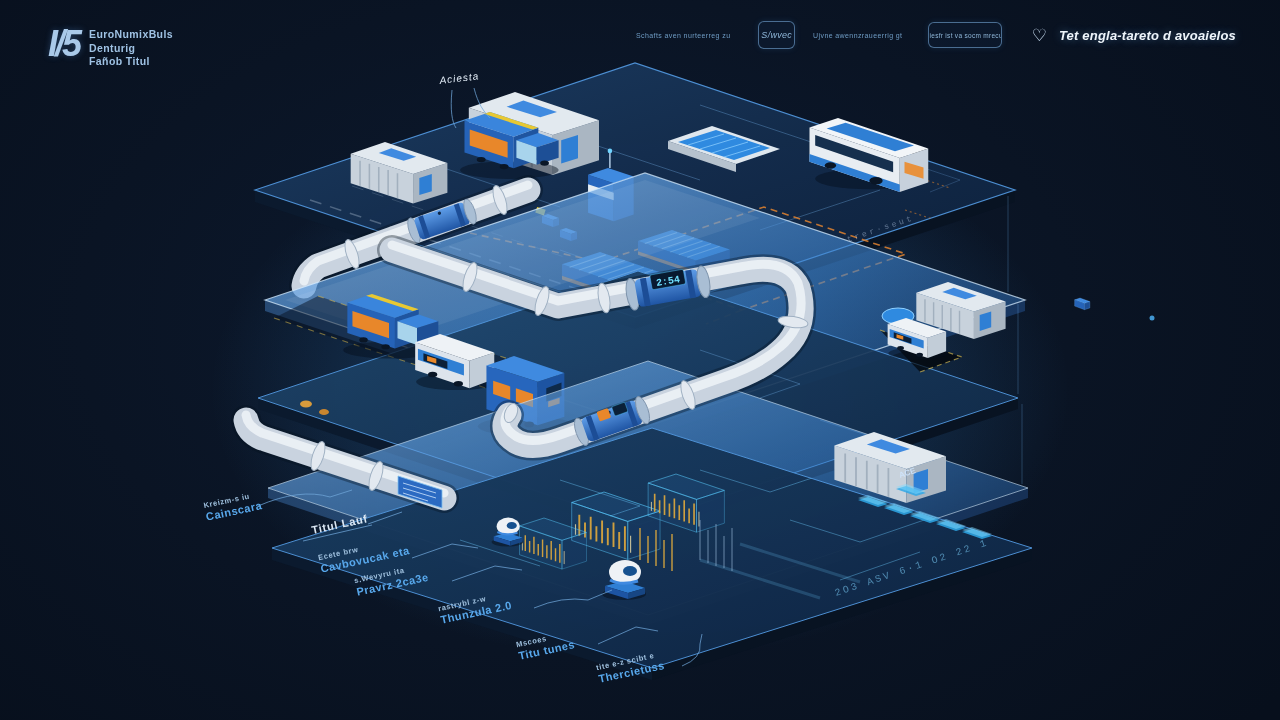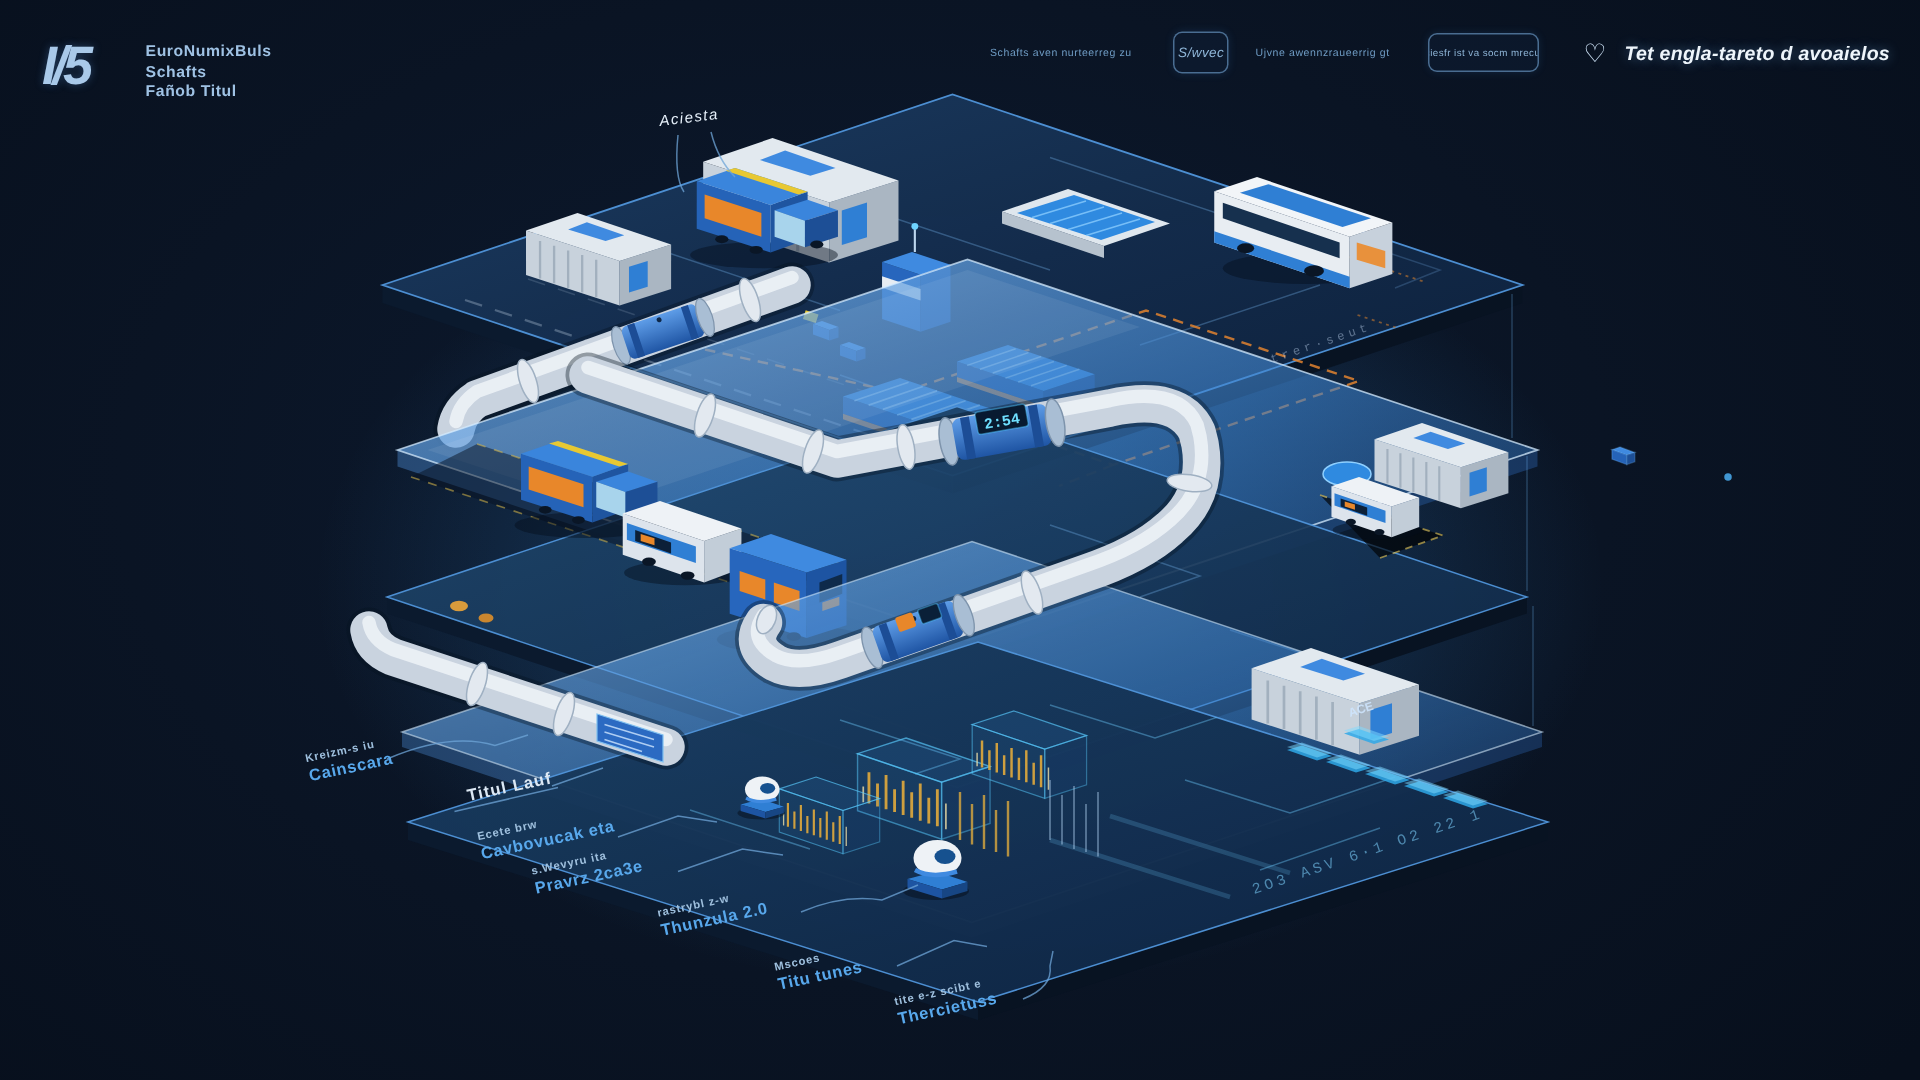--- a/index.html
+++ b/index.html
@@ -1,25 +1,25 @@
 <!DOCTYPE html>
 <html><head>
 <meta charset="utf-8">
 <style>
   html,body{margin:0;padding:0;background:#05090f;}
   .stage{position:relative;width:1280px;height:720px;overflow:hidden;
          background:radial-gradient(ellipse 900px 600px at 45% 45%, #0c1a30 0%, #0a1424 55%, #070f1c 100%);
          font-family:"Liberation Sans", sans-serif;}
   .scene-svg{position:absolute;left:0;top:0;width:1280px;height:720px;}
   
-  .logo{position:absolute;left:28px;top:28px;display:flex;gap:10px;align-items:flex-start;}
+  .logo{position:absolute;left:48px;top:28px;display:flex;gap:10px;align-items:flex-start;}
   .logo .mark{font:italic 800 36px "Liberation Sans",sans-serif;color:#a9c9e9;letter-spacing:-3px;line-height:.9;text-shadow:0 0 6px rgba(90,150,220,.35);}
   .logo .lines{display:flex;flex-direction:column;gap:1px;}
-  .logo .lines span{font-size:10.5px;font-weight:700;color:#9fc2e4;letter-spacing:.4px;line-height:1.2;margin-left:28px;}
-  .topnav{position:absolute;left:660px;top:18px;width:600px;height:34px;display:flex;align-items:center;}
+  .logo .lines span{font-size:10.5px;font-weight:700;color:#9fc2e4;letter-spacing:.4px;line-height:1.2;}
+  .topnav{position:absolute;left:636px;top:18px;width:600px;height:34px;display:flex;align-items:center;}
   .nav-text{font-size:7px;color:#6f9cc4;letter-spacing:.4px;white-space:nowrap;}
   .nav-chip{border:1px solid rgba(125,180,230,.55);border-radius:6px;color:#8fb6d8;
             background:rgba(20,40,70,.25);display:flex;align-items:center;justify-content:center;
             font-size:6.5px;letter-spacing:.3px;white-space:nowrap;box-shadow:0 0 6px rgba(70,140,220,.15);}
   .chip1{width:46px;height:26px;margin-left:28px;font-style:italic;font-size:9px;}
   .chip2{width:84px;height:24px;margin-left:26px;padding:0 4px;overflow:hidden;}
   .nav-item2{margin-left:18px;}
   .heart{margin-left:30px;font-size:17px;color:#cfe4f8;line-height:1;}
   .nav-title{margin-left:12px;font-size:13px;font-weight:800;color:#eef5fb;letter-spacing:.2px;white-space:nowrap;
              text-shadow:0 0 8px rgba(120,180,240,.45);font-style:italic;}
@@ -41,21 +41,21 @@
 </style>
 </head>
 <body>
 
 <div class="stage">
 
   <div class="logo">
     <span class="mark">I/5</span>
     <span class="lines">
       <span>EuroNumixBuls</span>
-      <span>Schafts</span>
+      <span>Denturig</span>
       <span>Fañob Titul</span>
     </span>
   </div>
 
   <div class="topnav">
     <span class="nav-text">Schafts aven nurteerreg zu</span>
     <span class="nav-chip chip1">S/wvec</span>
     <span class="nav-text nav-item2">Ujvne awennzraueerrig gt</span>
     <span class="nav-chip chip2">Aciesfr ist va socm mrecuzr</span>
     <span class="heart">♡</span>

